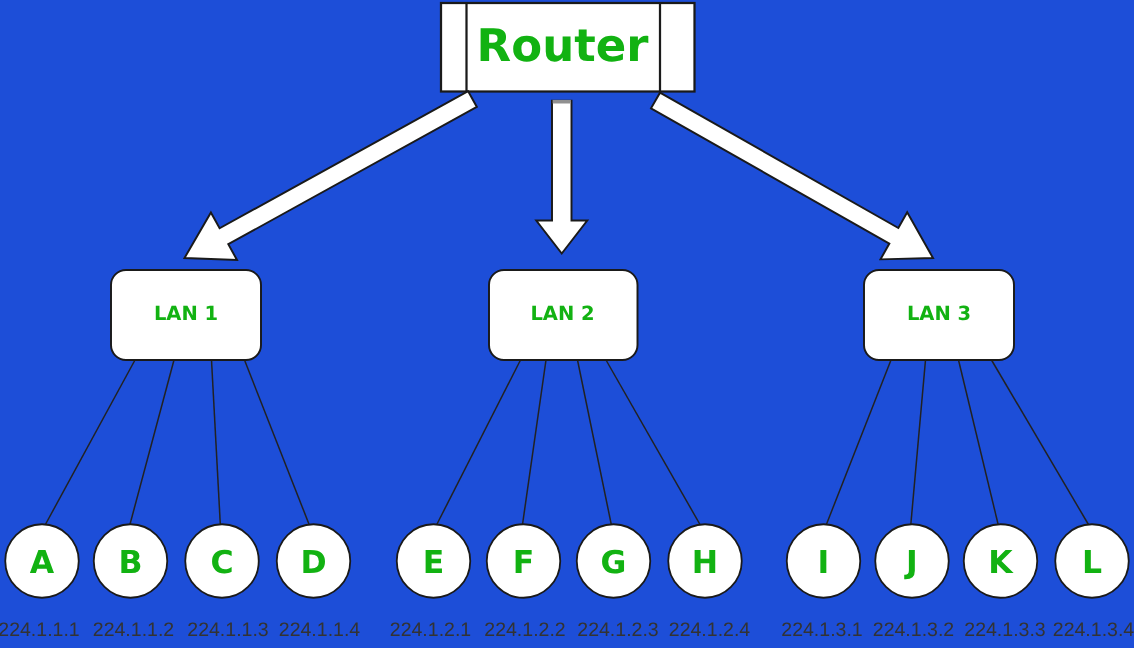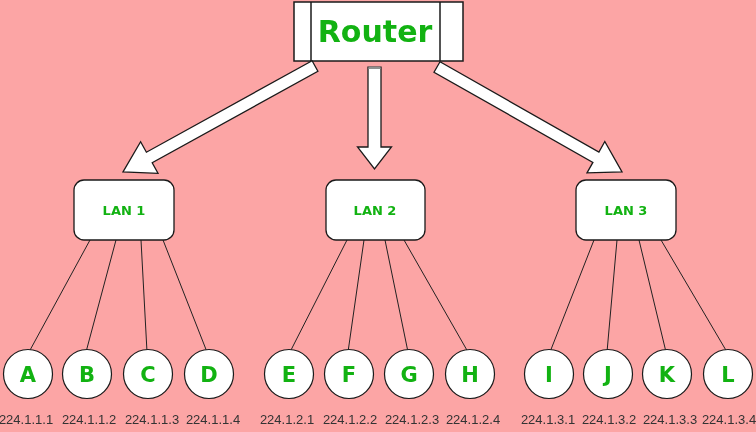--- a/index.html
+++ b/index.html
@@ -4,21 +4,21 @@
 <style>
   html, body {
     margin: 0;
     padding: 0;
     background: #ffffff;
   }
   .stage {
     position: relative;
     width: 756px;
     height: 432px;
-    background: #fca5a5;
+    background: #1d4ed8;
     overflow: hidden;
   }
   svg text {
     font-family: "DejaVu Sans", "Liberation Sans", sans-serif;
   }
   .green-label {
     fill: #12b212;
     font-weight: bold;
     text-anchor: middle;
   }

